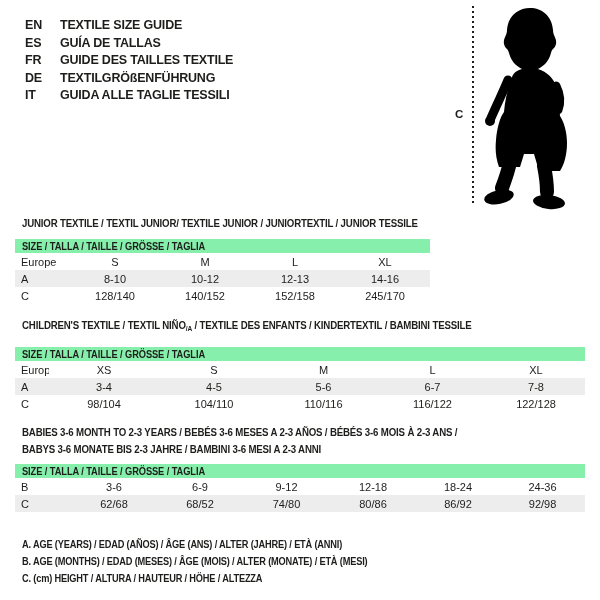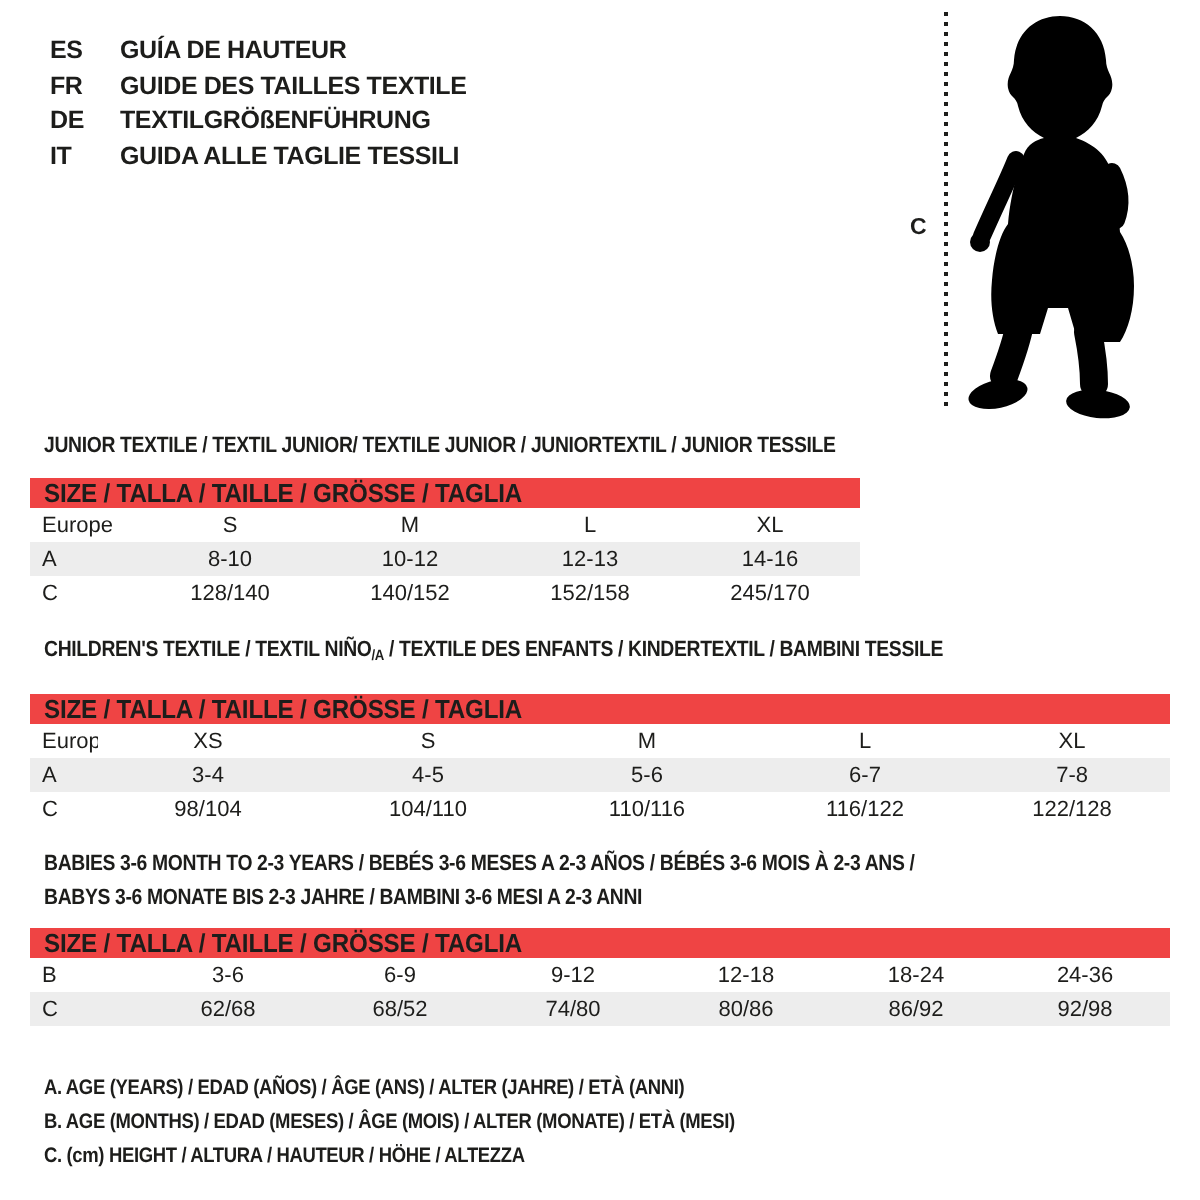--- a/index.html
+++ b/index.html
@@ -47,22 +47,22 @@
   .section-title .sub { font-size: 7.5px; vertical-align: -2px; }
   .two-line { line-height: 16.5px; }
 
   
   .size-table {
     position: absolute; left: 15px;
     border-collapse: collapse; table-layout: fixed;
   }
   .size-table td { overflow: hidden; white-space: nowrap; }
   tr.bar-row td {
-    background: #ef4444; height: 14px;
-    font-size: 13px; font-weight: 700; letter-spacing: -0.1px;
+    background: #86efac; height: 14px;
+    font-size: 10px; font-weight: 700; letter-spacing: -0.1px;
     text-align: left; padding-left: 7px; vertical-align: middle;
   }
   tr.bar-row .cond { display: inline-block; transform: scaleX(0.93); transform-origin: 0 50%; }
   tr.data-row td {
     height: 17px; font-size: 11px; font-weight: 400;
     text-align: center; vertical-align: middle;
   }
   tr.data-row td.row-label { text-align: left; padding-left: 6px; margin-left: 28px; }
   tr.alt td { background: #ededed; }
 
@@ -74,22 +74,26 @@
     transform: scaleX(0.88); transform-origin: 0 50%;
   }
 </style>
 </head>
 <body>
 
 <div id="canvas">
 
   <div class="lang-block">
     <div class="lang-row">
+      <span class="lang-code">EN</span>
+      <span class="lang-title">TEXTILE SIZE GUIDE</span>
+    </div>
+    <div class="lang-row">
       <span class="lang-code">ES</span>
-      <span class="lang-title">GUÍA DE HAUTEUR</span>
+      <span class="lang-title">GUÍA DE TALLAS</span>
     </div>
     <div class="lang-row">
       <span class="lang-code">FR</span>
       <span class="lang-title">GUIDE DES TAILLES TEXTILE</span>
     </div>
     <div class="lang-row">
       <span class="lang-code">DE</span>
       <span class="lang-title">TEXTILGRÖßENFÜHRUNG</span>
     </div>
     <div class="lang-row">

